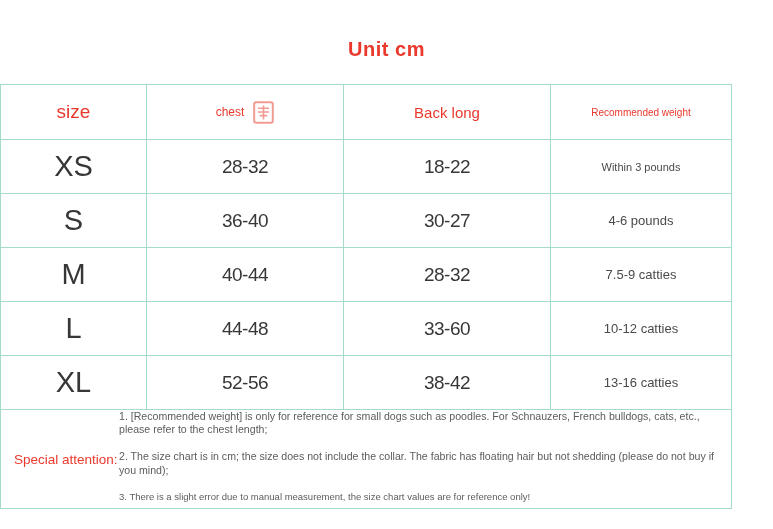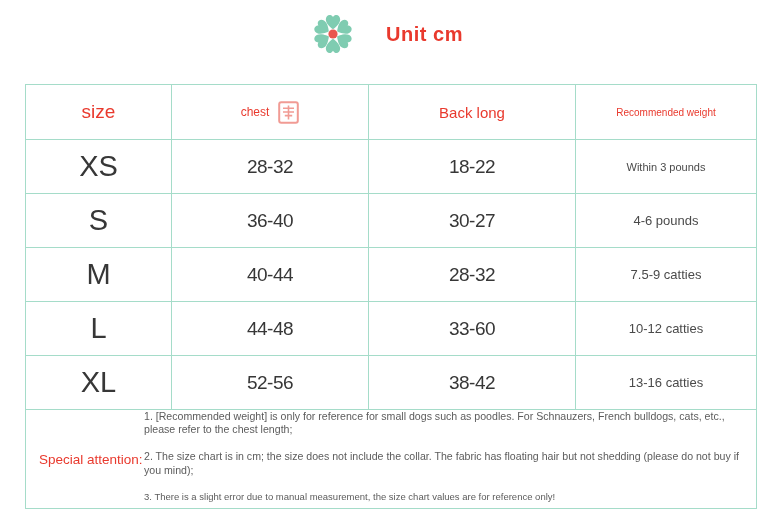--- a/index.html
+++ b/index.html
@@ -7,30 +7,29 @@
     width: 773px; height: 529px;
     background: #ffffff;
     font-family: "Liberation Sans", sans-serif;
     overflow: hidden;
   }
   .page { width: 773px; height: 529px; position: relative; }
 
   
   .top {
     height: 52px; padding-top: 8px; margin-bottom: 24px;
-    display: flex; align-items: center; justify-content: center; gap: 30px;
+    display: flex; align-items: center; justify-content: center; gap: 30px; flex-direction: column;
   }
   .page-title {
     color: #e9392d; font-size: 20px; font-weight: 700; letter-spacing: 0.5px;
   }
   .flower { width: 46px; height: 46px; }
 
   
   table.size-table {
-    margin-left: 25px;
     width: 731px;
     border-collapse: collapse;
     table-layout: fixed;
     border-radius: 16px;
   }
   table.size-table th, table.size-table td {
     border: 1.5px solid #a5dcc9;
     text-align: center; vertical-align: middle;
     padding: 0;
     background: #ffffff;

